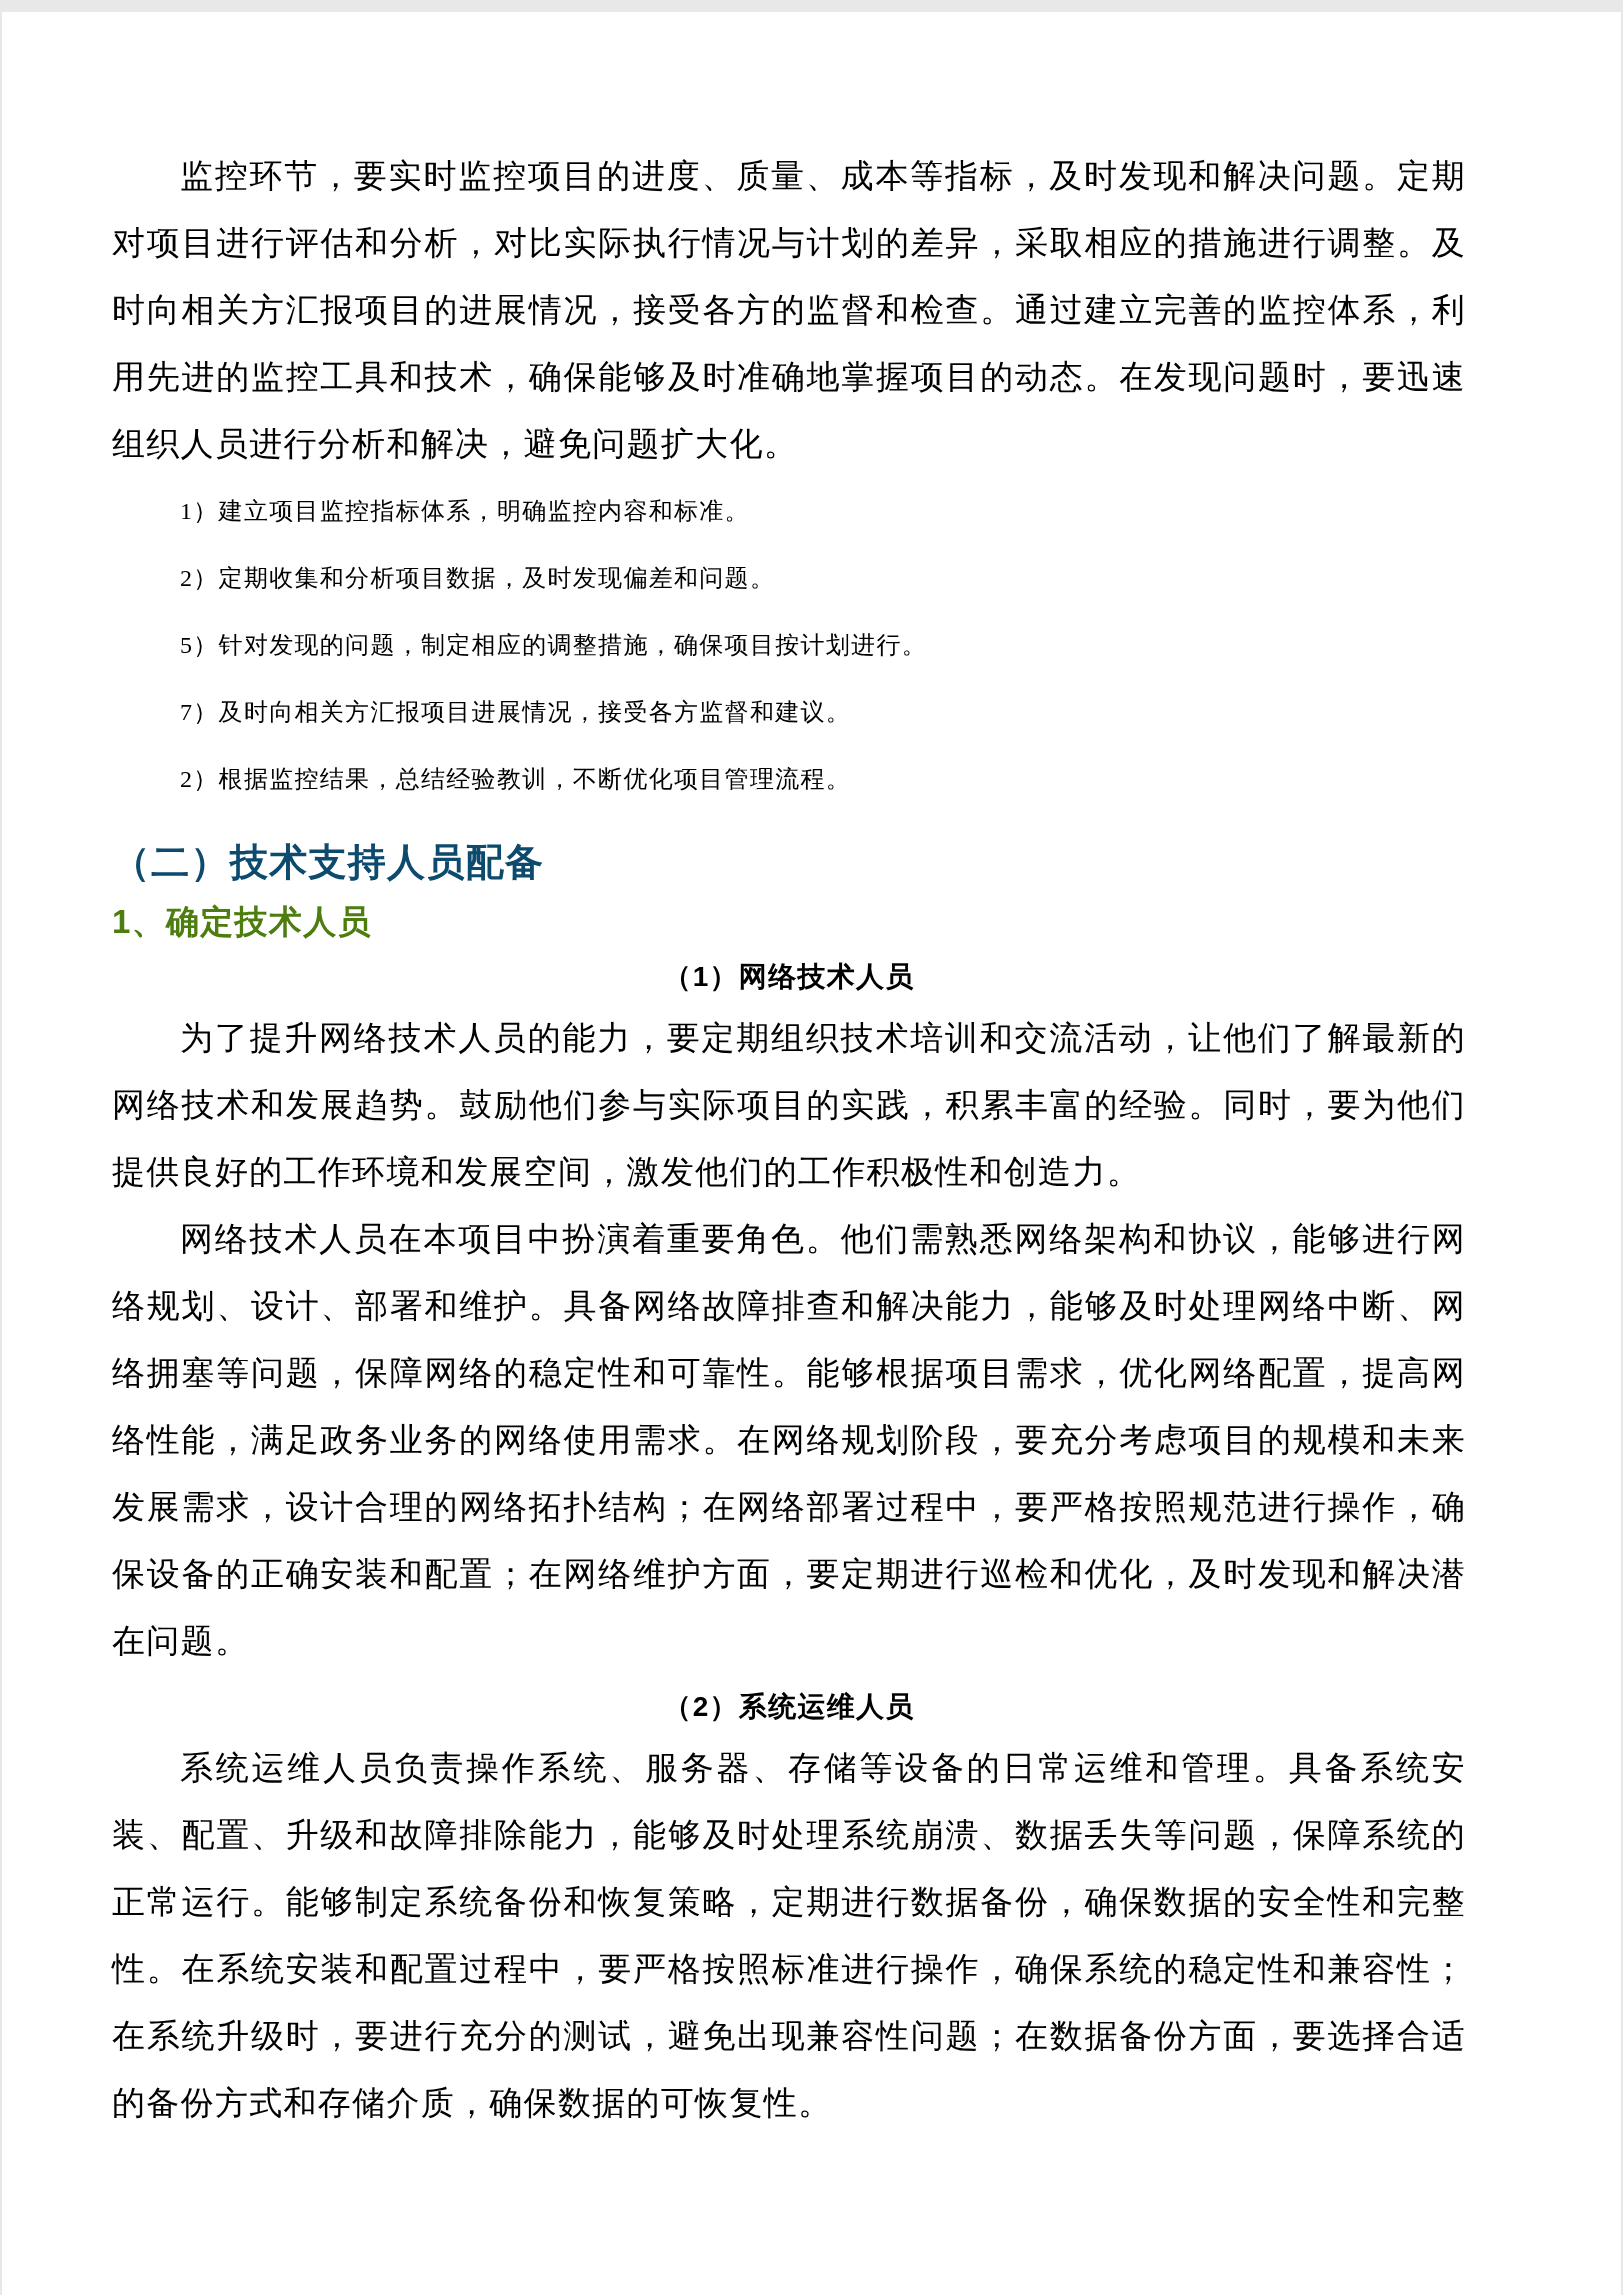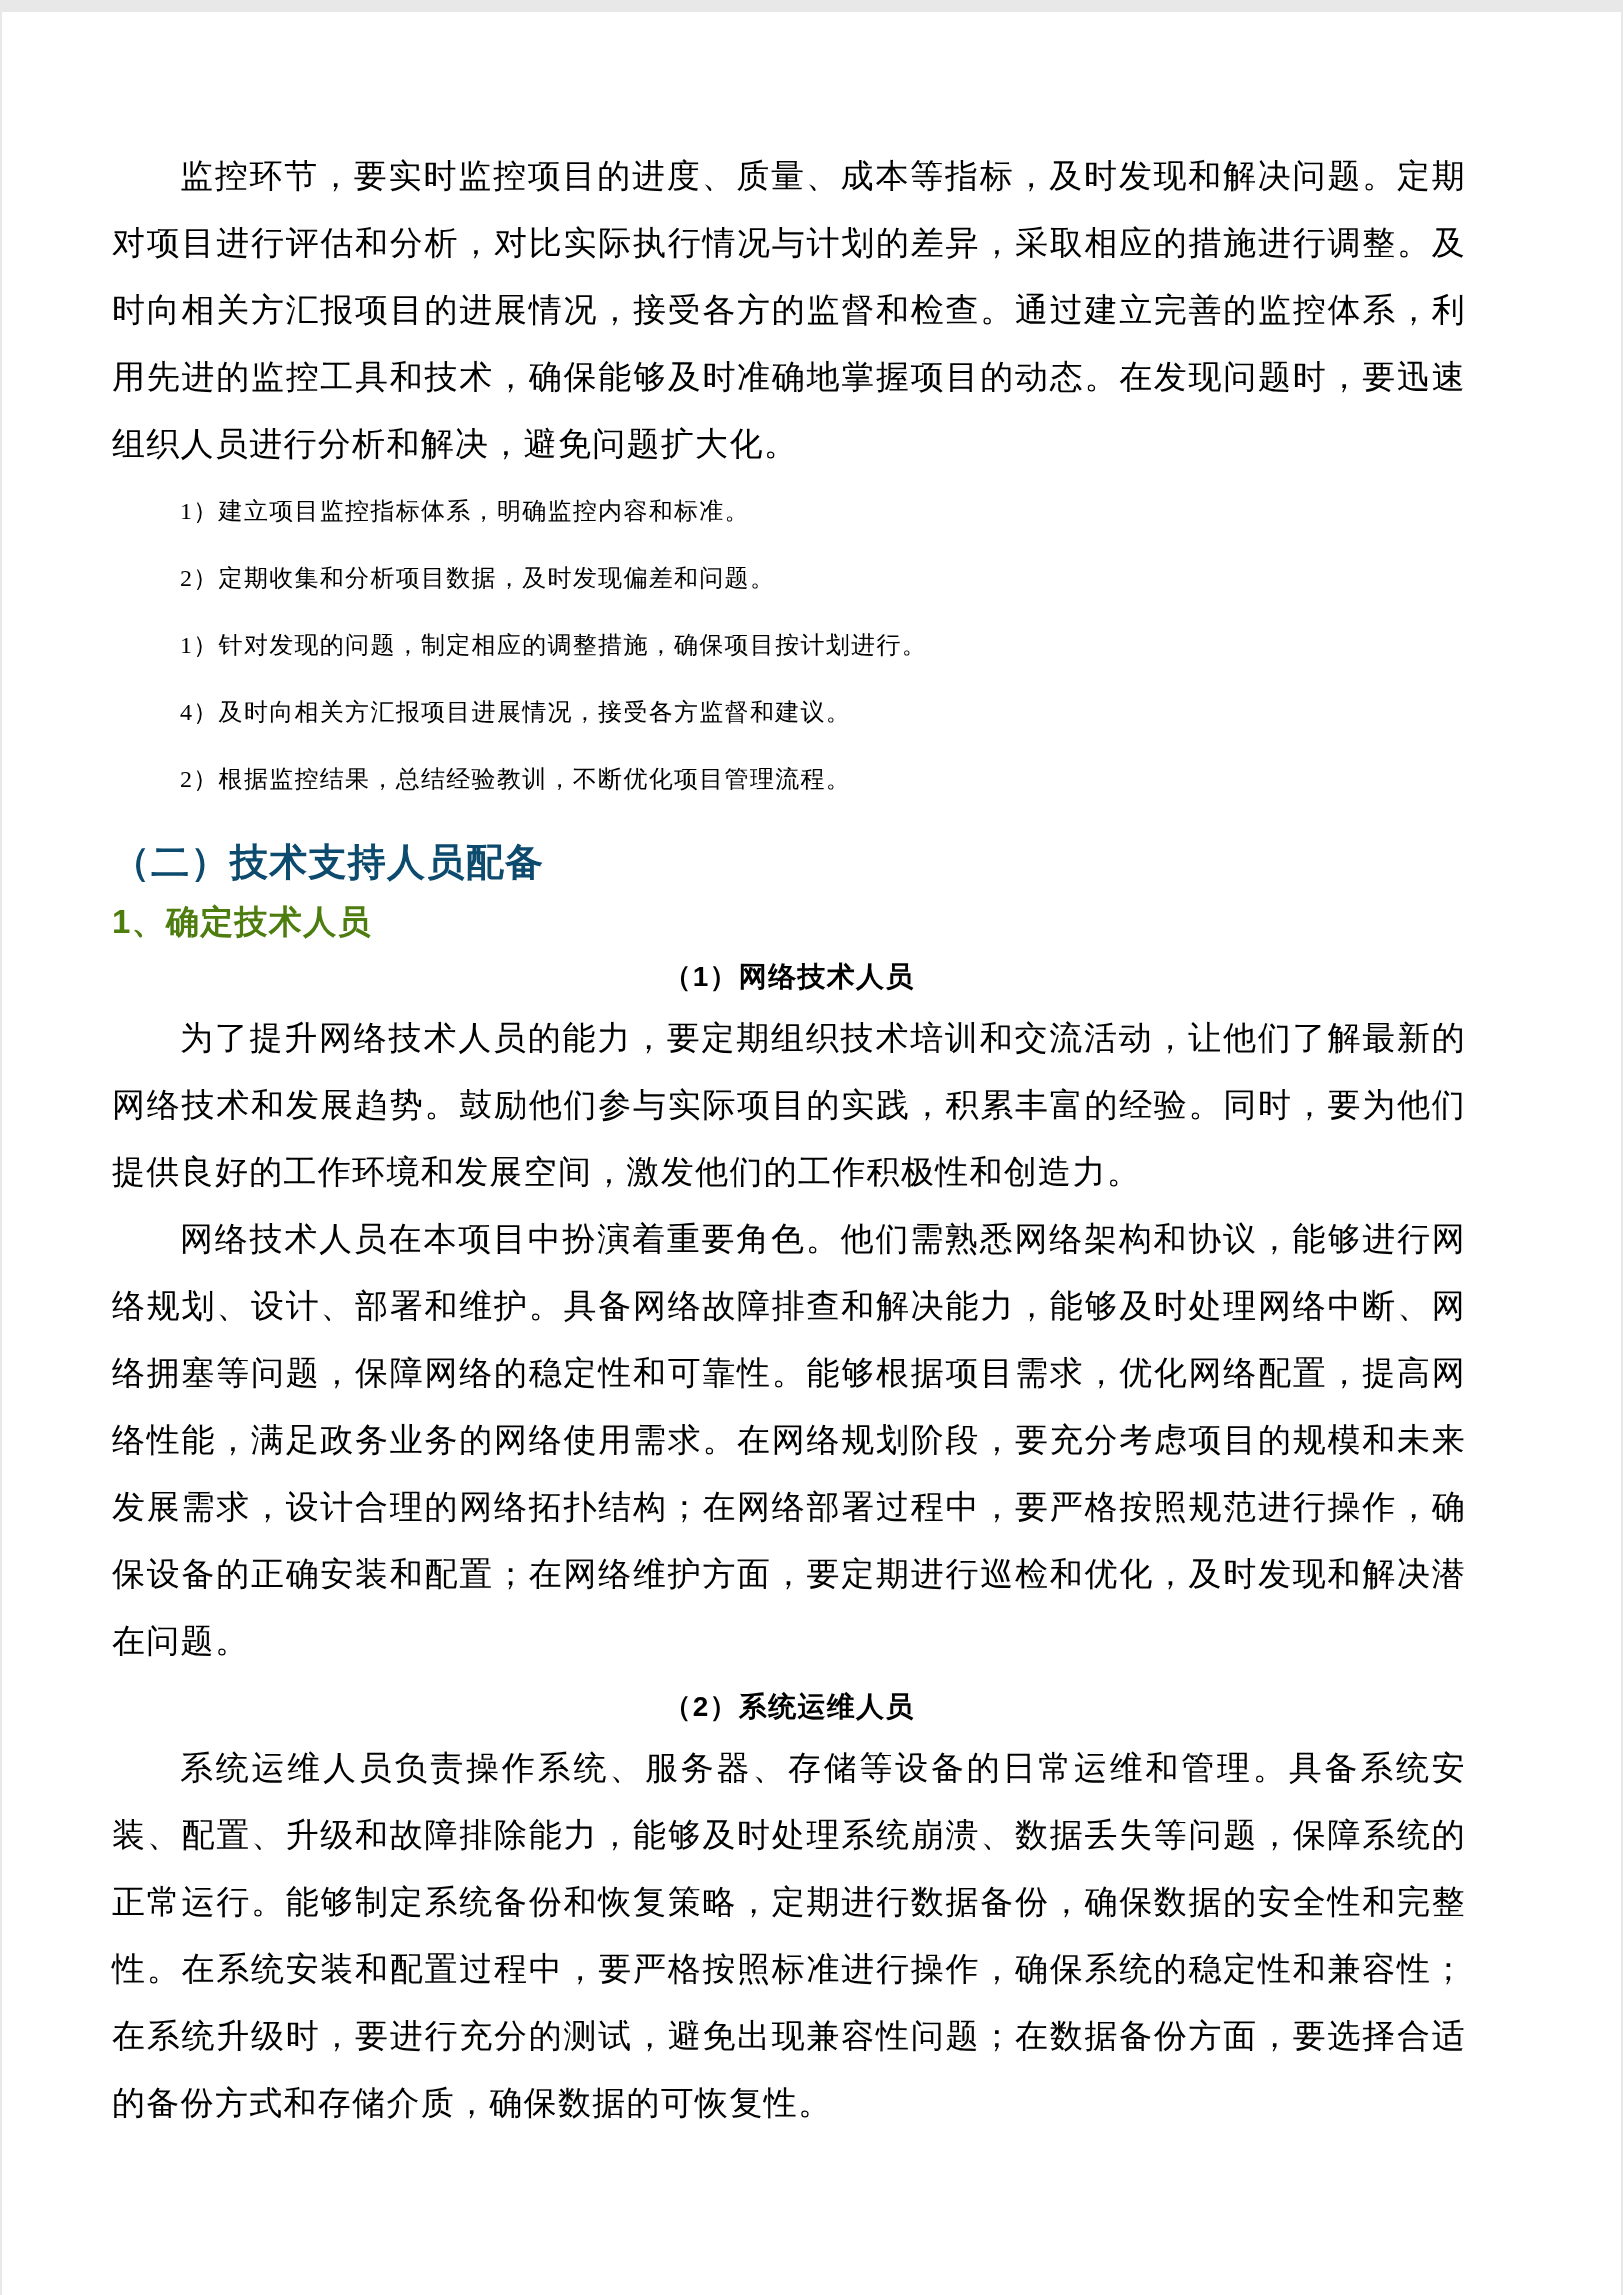--- a/index.html
+++ b/index.html
@@ -65,22 +65,22 @@
 </style>
 </head>
 <body>
 
 <div class="page">
 
   <p class="body-text first-indent">监控环节，要实时监控项目的进度、质量、成本等指标，及时发现和解决问题。定期对项目进行评估和分析，对比实际执行情况与计划的差异，采取相应的措施进行调整。及时向相关方汇报项目的进展情况，接受各方的监督和检查。通过建立完善的监控体系，利用先进的监控工具和技术，确保能够及时准确地掌握项目的动态。在发现问题时，要迅速组织人员进行分析和解决，避免问题扩大化。</p>
 
   <p class="list-item">1）建立项目监控指标体系，明确监控内容和标准。</p>
   <p class="list-item">2）定期收集和分析项目数据，及时发现偏差和问题。</p>
-  <p class="list-item">1）针对发现的问题，制定相应的调整措施，确保项目按计划进行。</p>
-  <p class="list-item">4）及时向相关方汇报项目进展情况，接受各方监督和建议。</p>
+  <p class="list-item">5）针对发现的问题，制定相应的调整措施，确保项目按计划进行。</p>
+  <p class="list-item">7）及时向相关方汇报项目进展情况，接受各方监督和建议。</p>
   <p class="list-item">2）根据监控结果，总结经验教训，不断优化项目管理流程。</p>
 
   <h2 class="section-heading">（二）技术支持人员配备</h2>
 
   <h3 class="sub-heading">1、确定技术人员</h3>
 
   <h4 class="item-heading">（1）网络技术人员</h4>
 
   <p class="body-text first-indent">为了提升网络技术人员的能力，要定期组织技术培训和交流活动，让他们了解最新的网络技术和发展趋势。鼓励他们参与实际项目的实践，积累丰富的经验。同时，要为他们提供良好的工作环境和发展空间，激发他们的工作积极性和创造力。</p>
 

